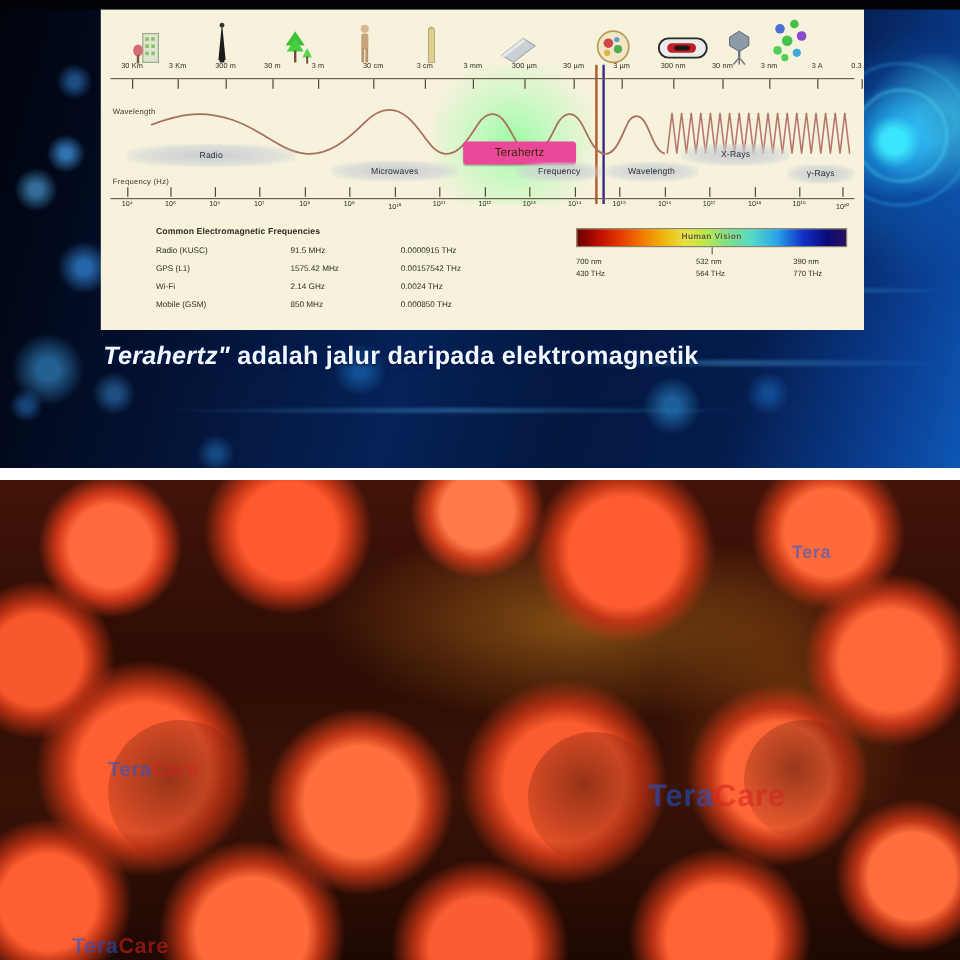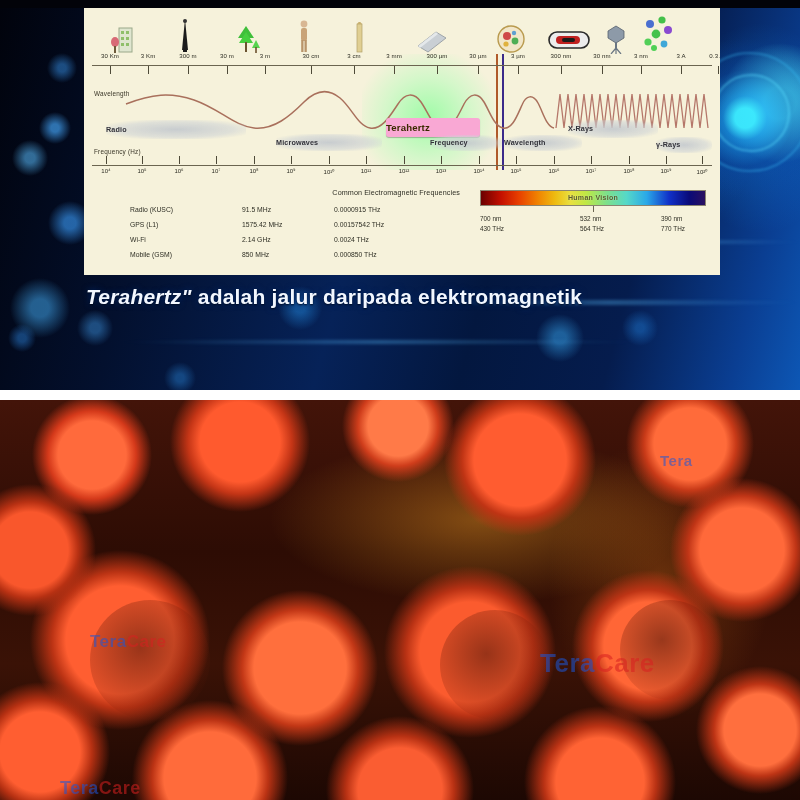--- a/index.html
+++ b/index.html
@@ -85,48 +85,48 @@
     position:absolute; left:10px; top:82px;
     font-size:6.4px; color:#3a3628; letter-spacing:.2px;
   }
   .freq-label {
     position:absolute; left:10px; top:140px;
     font-size:6.4px; color:#3a3628; letter-spacing:.2px;
   }
 
   
   .band {
-    position:absolute; 
-    font-size:7.2px; font-weight:700; color:#2a2a22;
+    position:absolute; text-align:center;
+    font-size:7.2px; font-weight:400; color:#2a2a22;
     letter-spacing:.15px;
   }
   .band.soft {
     background: radial-gradient(ellipse at 50% 50%, rgba(196,201,206,.92) 0%, rgba(205,210,214,.55) 58%, rgba(246,242,219,0) 82%);
     color:#32323a;
     border-radius:7px;
     filter: blur(.15px);
   }
   .band.thz {
-    background:#f9a8d4;
+    background:#ec4899;
     color:#3a2a00;
     border-radius:3px;
     font-size:9.6px;
     box-shadow:0 1px 1px rgba(0,0,0,.25);
   }
 
   
   .fq-lab {
     position:absolute; transform:translateX(-50%);
     font-size:6px; color:#2c2c22; white-space:nowrap;
   }
 
   
   #freq-table { position:absolute; left:46px; top:180px; width:330px; }
   .tbl-title {
-    font-size:7.2px; font-weight:400; color:#2e2e24; text-align:right;
+    font-size:7.2px; font-weight:700; color:#2e2e24; text-align:left;
     margin-bottom:5px; letter-spacing:.1px;
   }
   .tbl-row { display:flex; font-size:6.8px; color:#2e2e24; height:15px; align-items:center; }
   .c1 { width:112px; } .c2 { width:92px; } .c3 { width:120px; }
 
   
   #human-vision { position:absolute; left:396px; top:182px; width:226px; }
   .hv-bar {
     position:relative; height:16px; width:226px;
     border:1px solid #8a8470;

